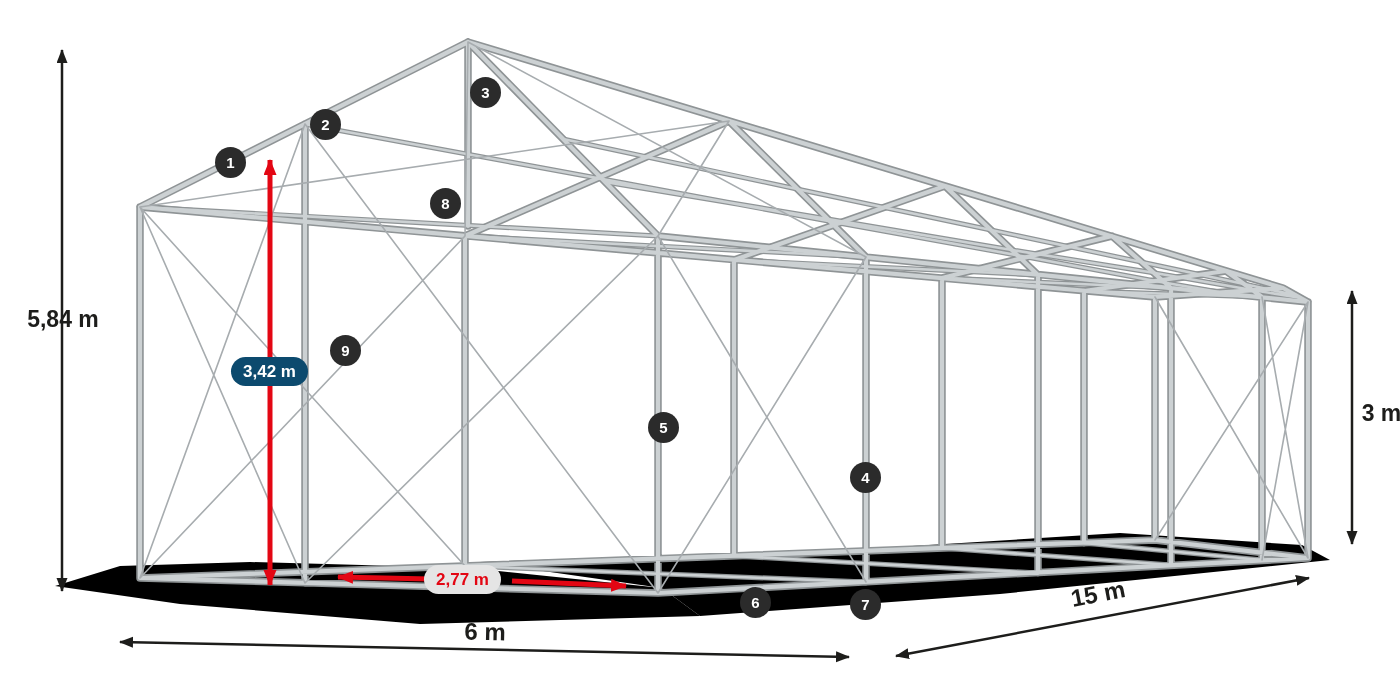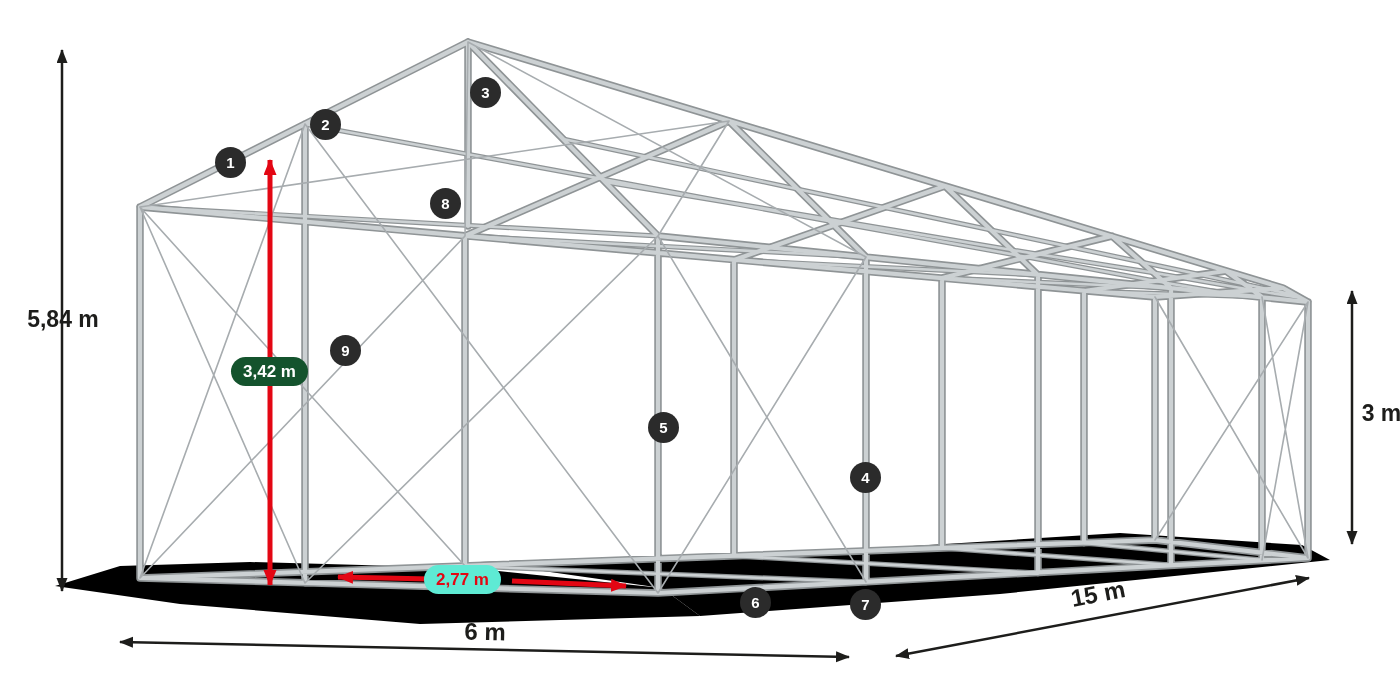--- a/index.html
+++ b/index.html
@@ -15,22 +15,22 @@
   }
   .dim-label {
     position:absolute; color:#1d1d1b; font-weight:bold; font-size:23px;
     text-align:center; z-index:4; white-space:nowrap;
   }
   .dim-label.big { font-size:24px; }
   .pill {
     position:absolute; font-weight:bold; font-size:17px; line-height:1;
     padding:6px 12px; border-radius:17px; z-index:4; white-space:nowrap;
   }
-  .pill-red { background:#14532d; color:#ffffff; }
-  .pill-white { background:#5eead4; color:#e30613; }
+  .pill-red { background:#0c4a6e; color:#ffffff; }
+  .pill-white { background:#e5e5e5; color:#e30613; }
 </style>
 </head>
 <body>
 
 <div class="stage">
 
   <svg width="1400" height="700" viewBox="0 0 1400 700">
     <defs>
       <marker id="arrB" markerUnits="userSpaceOnUse" markerWidth="16" markerHeight="14" refX="13" refY="5.5" orient="auto-start-reverse">
         <path d="M0,0 L14,5.5 L0,11 Z" fill="#1d1d1b"></path>

